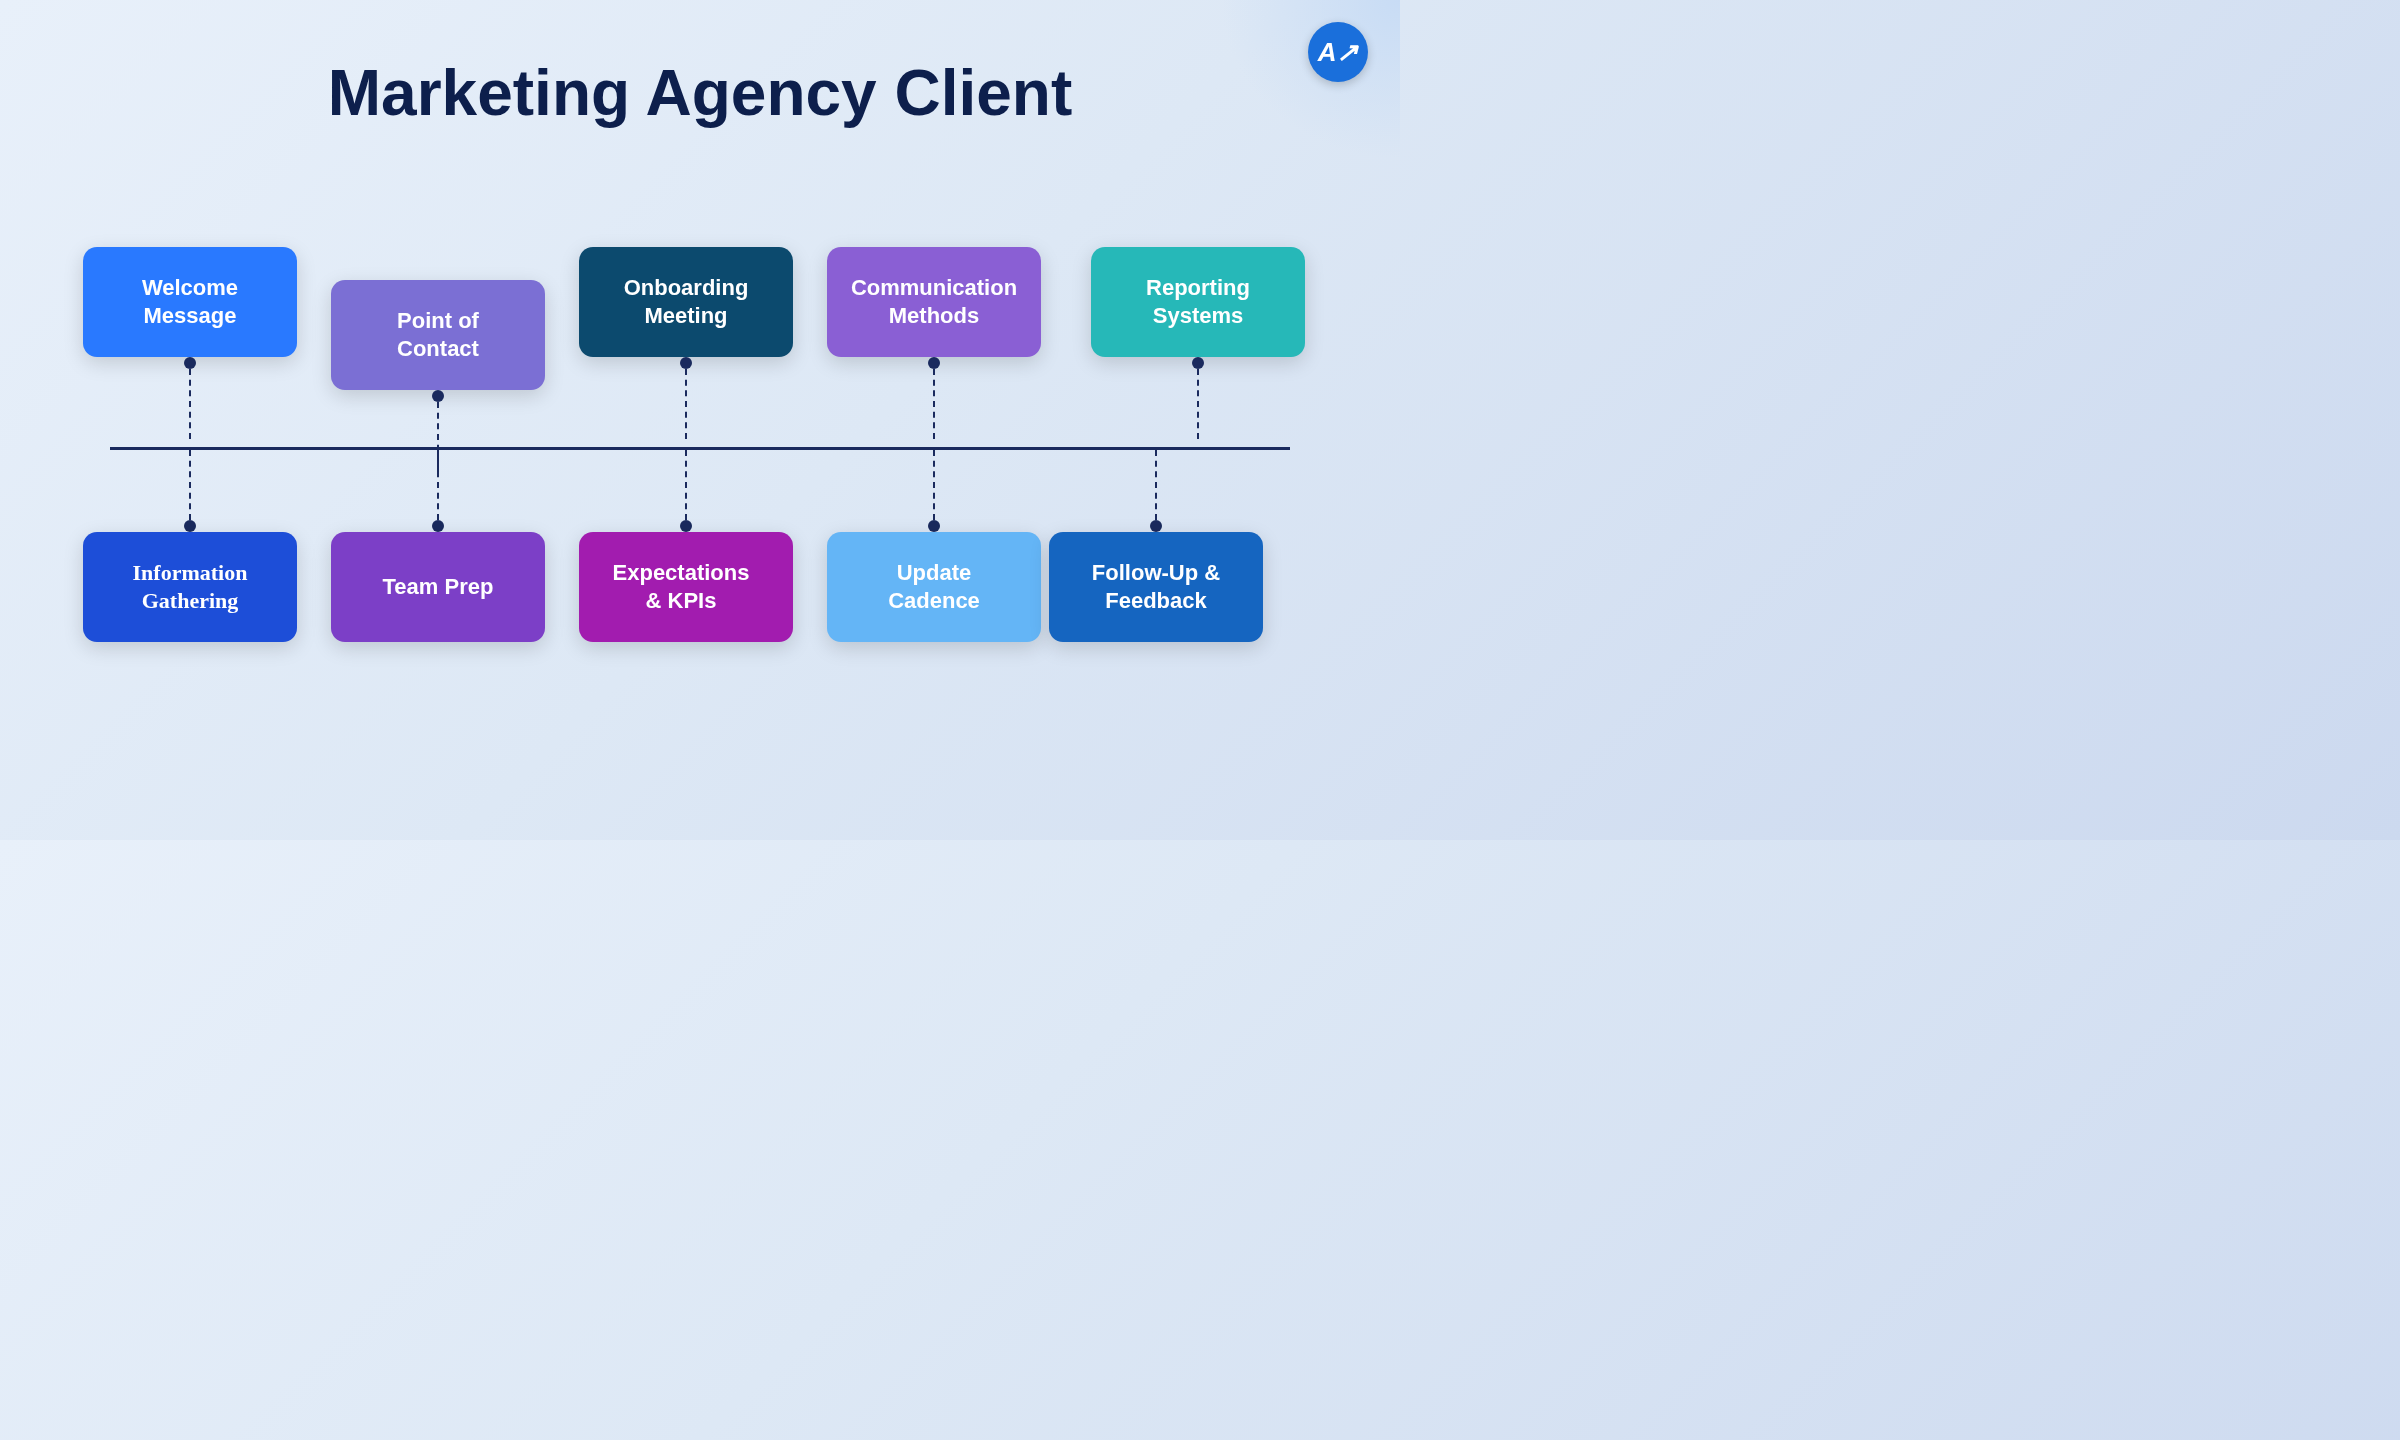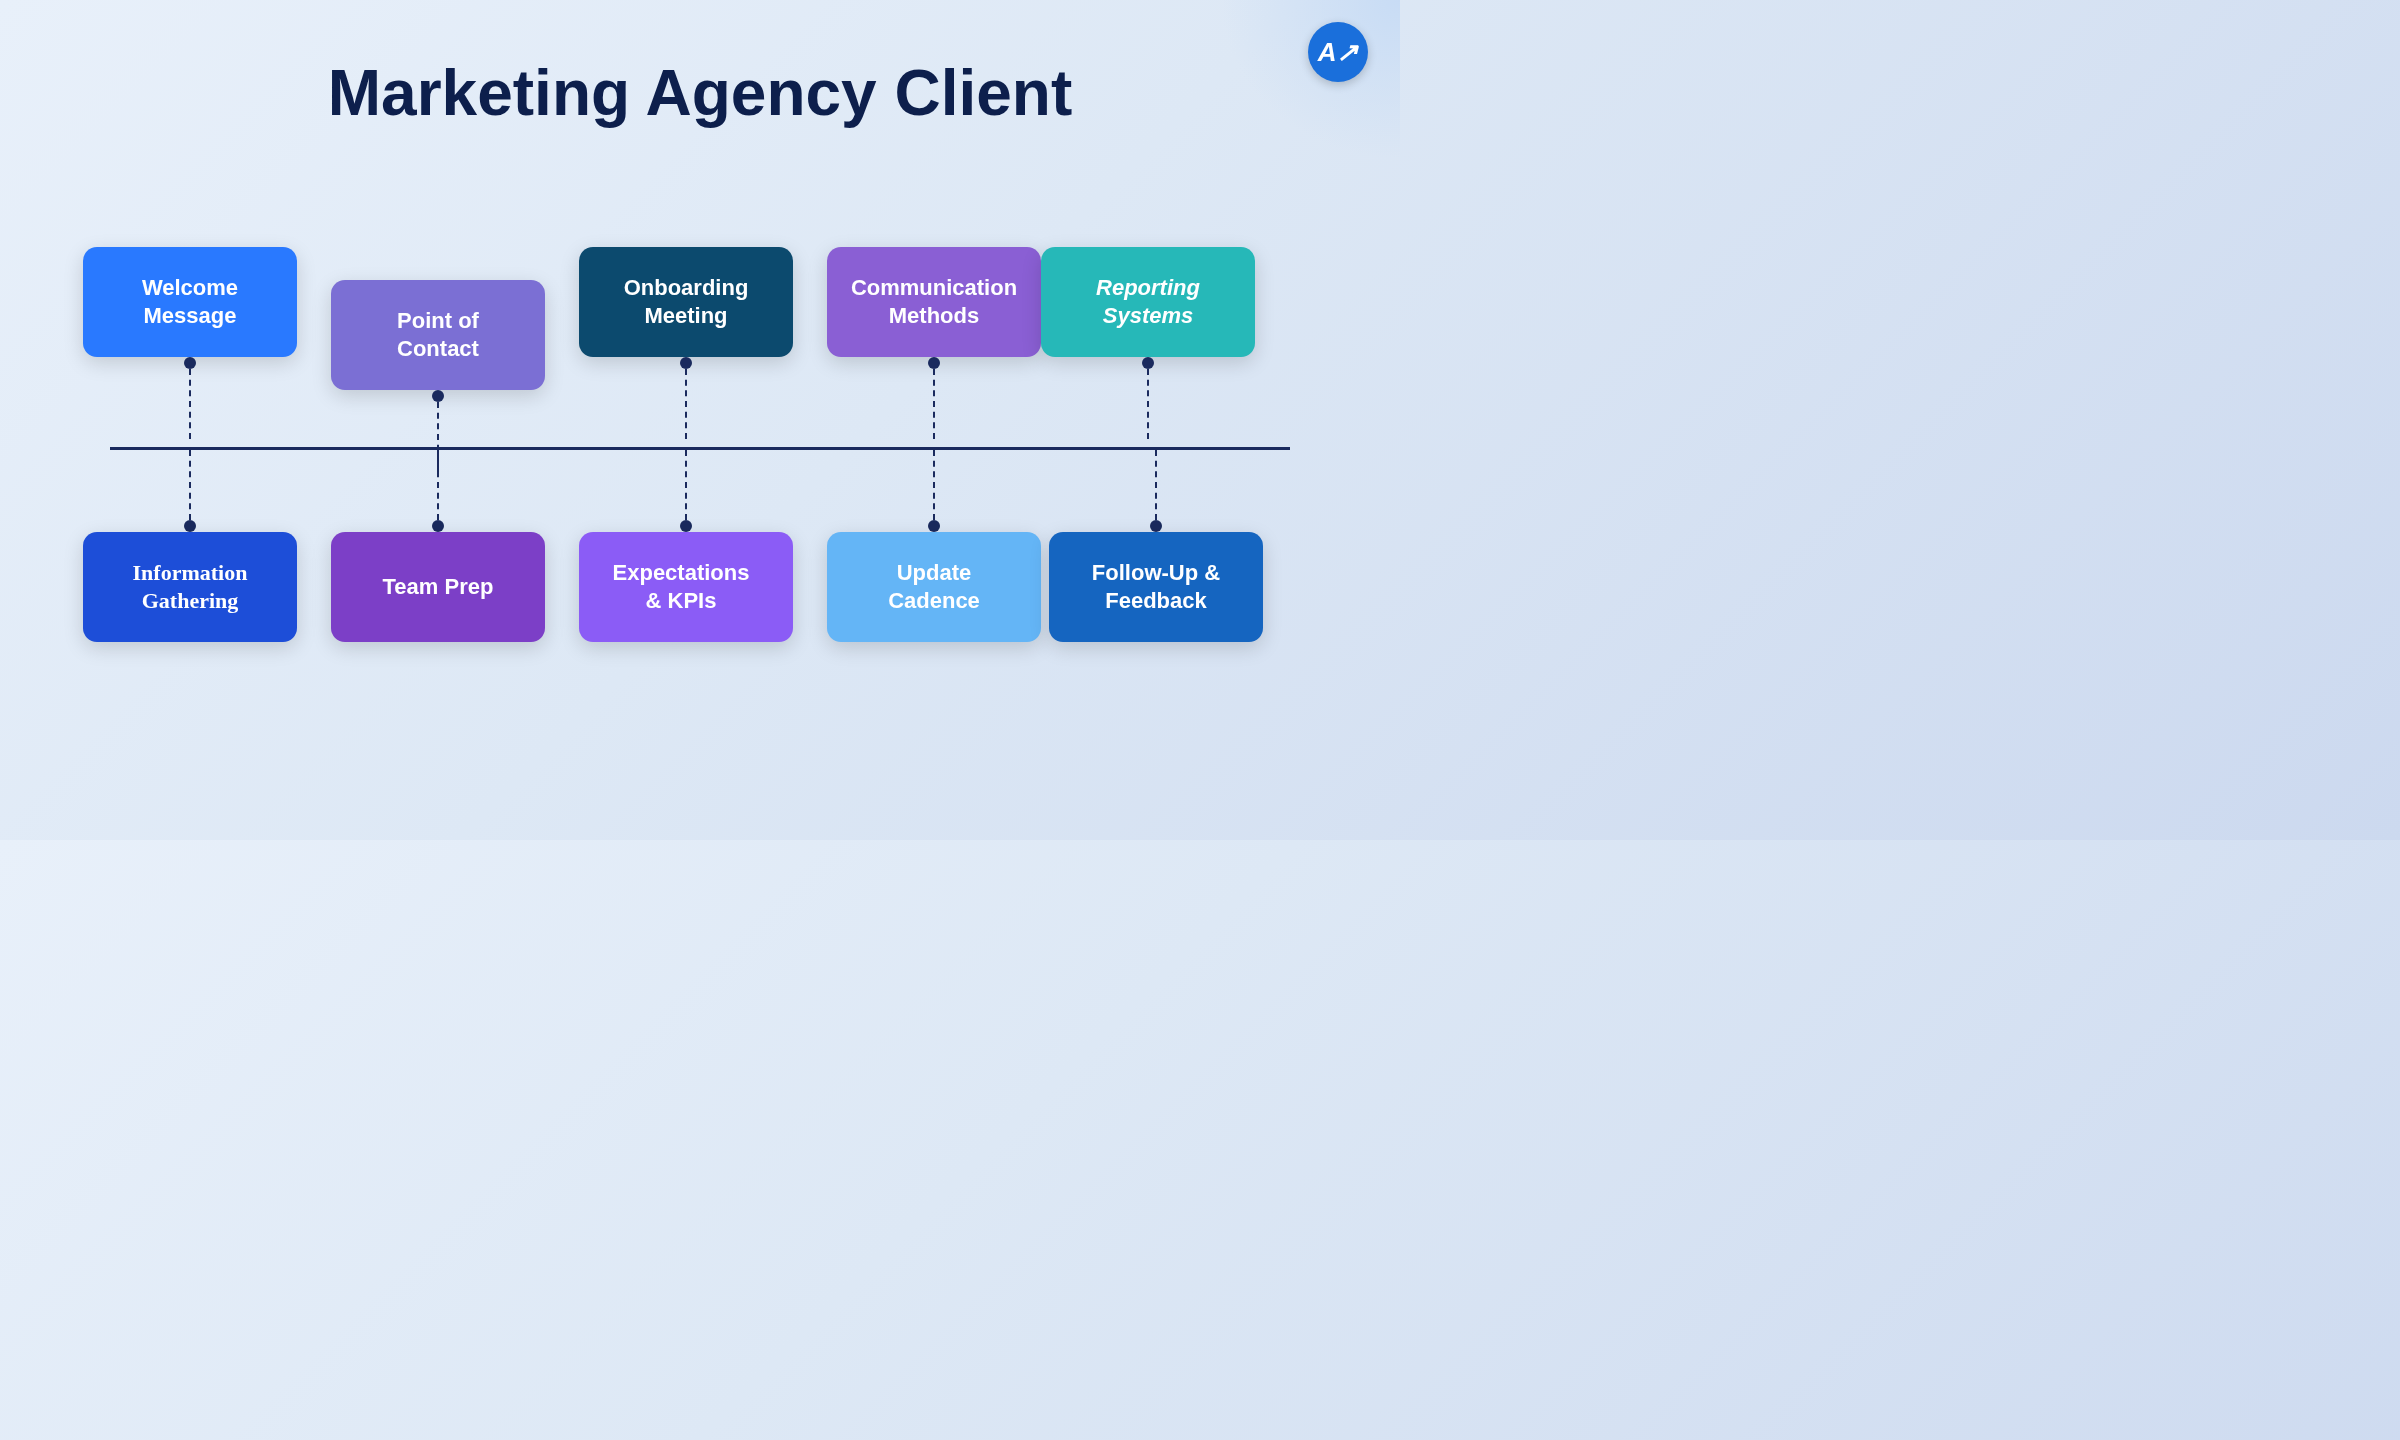--- a/index.html
+++ b/index.html
@@ -85,21 +85,21 @@
     
     .card-blue       { background: #2979ff; }
     .card-lavender   { background: #7b6fd4; margin-top: 33px; }
     .card-sky        { background: #0c4a6e; }
     .card-purple     { background: #8a5fd4; }
     .card-teal       { background: #26b8b8; }
 
     
     .card-cyan       { background: #1d4ed8; font-family: Liberation Serif, serif; }
     .card-violet     { background: #7c3fc7; }
-    .card-indigo     { background: #8b5cf6; padding-left: 6px; }
+    .card-indigo     { background: #a21caf; padding-left: 6px; }
     .card-lightblue  { background: #64b5f6; }
     .card-darkblue   { background: #1565c0; }
 
     
     .dashed-connector {
       display: flex;
       flex-direction: column;
       align-items: center;
     }
 
@@ -202,21 +202,21 @@
   </div>
 
   <div class="top-col" style="left:774px;">
     <div class="card card-purple">Communication<br>Methods</div>
     <div class="dashed-connector">
       <div class="dot"></div>
       <div class="dashed-line"></div>
     </div>
   </div>
 
-  <div class="top-col" style="left:988px;font-style:italic;">
+  <div class="top-col" style="left:1038px;">
     <div class="card card-teal">Reporting<br>Systems</div>
     <div class="dashed-connector">
       <div class="dot"></div>
       <div class="dashed-line"></div>
     </div>
   </div>
 
   <div class="bottom-col" style="left:30px;">
     <div class="dashed-connector">
       <div class="dashed-line"></div>

